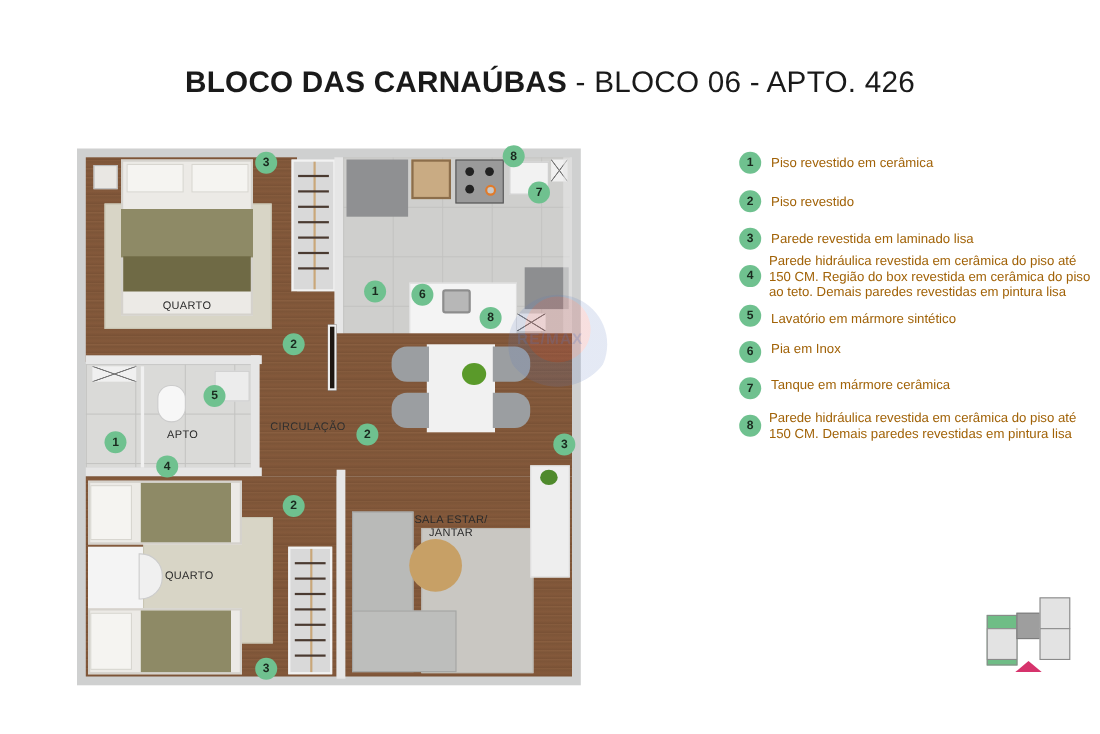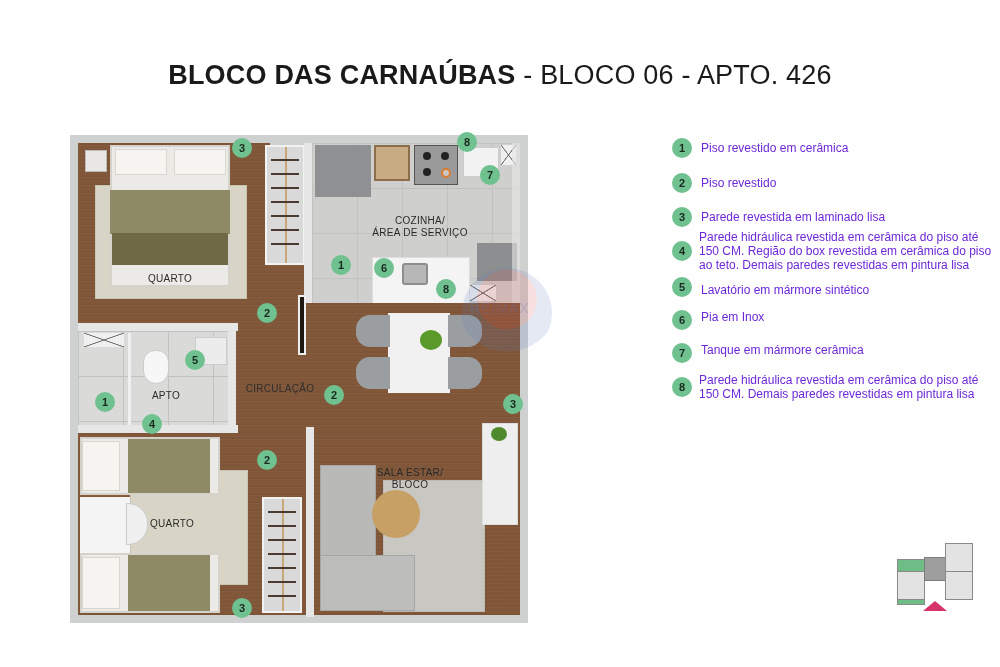--- a/index.html
+++ b/index.html
@@ -26,31 +26,31 @@
   .wall-int { position: absolute; background: #e6e6e6; }
   .label { position: absolute; font-size: 10px; color: #2a2a2a; text-align: center; letter-spacing: 0.3px; line-height: 12px; }
   .label.light { color: #2f2f2f; }
   .badge { position: absolute; width: 20px; height: 20px; border-radius: 50%; background: #6fc18f; color: #1a2a1f; font-size: 11px; font-weight: 700; display: flex; align-items: center; justify-content: center; }
   .fixture { position: absolute; }
 
   
   .legend { position: absolute; left: 672px; top: 138px; width: 325px; }
   .legend-item { position: absolute; left: 0; display: flex; align-items: center; }
   .legend-item .lb { width: 20px; height: 20px; border-radius: 50%; background: #6fc18f; color: #1a2a1f; font-size: 11px; font-weight: 700; display: flex; align-items: center; justify-content: center; flex: 0 0 20px; }
-  .legend-item .lt { margin-left: 9px; font-size: 12px; color: #6d28d9; line-height: 14px; }
+  .legend-item .lt { margin-left: 9px; font-size: 12px; color: #a16207; line-height: 14px; }
 
   
   .keyplan { position: absolute; left: 897px; top: 543px; width: 76px; height: 70px; }
   .kp-cell { position: absolute; border: 1px solid #8a8a8a; background: #e3e3e3; }
   .kp-cell.active { background: #6fbd86; font-weight: 700; font-size: 12px; color: #1b1b1b; display: flex; align-items: center; justify-content: center; }
   .kp-core { position: absolute; background: #9e9e9e; border: 1px solid #7d7d7d; }
   .kp-arrow { position: absolute; width: 0; height: 0; border-left: 12px solid transparent; border-right: 12px solid transparent; border-bottom: 10px solid #d6336c; }
 
   .watermark { position: absolute; left: 462px; top: 268px; width: 90px; height: 90px; border-radius: 50%; background: radial-gradient(circle at 50% 35%, rgba(214,80,80,0.18) 0 40%, rgba(90,120,190,0.16) 41% 70%, transparent 71%); }
-  .watermark-text { position: absolute; left: 470px; top: 300px; font-size: 14px; font-weight: 400; color: rgba(90,120,190,0.25); letter-spacing: 1px; }
+  .watermark-text { position: absolute; left: 470px; top: 300px; font-size: 14px; font-weight: 700; color: rgba(90,120,190,0.25); letter-spacing: 1px; }
 </style>
 </head>
 <body>
 
 <div class="title">
   <b>BLOCO DAS CARNAÚBAS</b><span> - BLOCO 06 - APTO. 426</span>
 </div>
 
 <div class="plan">
 
@@ -81,24 +81,20 @@
   <div class="fixture" style="left:245px;top:10px;width:56px;height:52px;background:#8f9092;"></div>
   <div class="fixture" style="left:304px;top:10px;width:36px;height:36px;background:#c9ab83;border:2px solid #8c6e4b;"></div>
   <div class="fixture" style="left:344px;top:10px;width:44px;height:40px;background:#9a9a9a;border:1px solid #555;">
     <div style="position:absolute;left:8px;top:6px;width:8px;height:8px;border-radius:50%;background:#222;"></div>
     <div style="position:absolute;left:26px;top:6px;width:8px;height:8px;border-radius:50%;background:#222;"></div>
     <div style="position:absolute;left:8px;top:22px;width:8px;height:8px;border-radius:50%;background:#222;"></div>
     <div style="position:absolute;left:26px;top:22px;width:10px;height:10px;border-radius:50%;background:#c8c8c8;border:2px solid #e07b2b;"></div>
   </div>
   <div class="fixture" style="left:393px;top:12px;width:36px;height:30px;background:#f2f2f2;border:1px solid #ccc;"></div>
   <div class="fixture" style="left:431px;top:10px;width:15px;height:20px;background:linear-gradient(to top right, transparent 47%, #777 49%, #777 51%, transparent 53%), linear-gradient(to top left, transparent 47%, #777 49%, #777 51%, transparent 53%);background-color:#f0f0f0;"></div>
-  <div class="label" style="left:290px;top:80px;width:120px;">
-    <div>COZINHA/</div>
-    <div>ÁREA DE SERVIÇO</div>
-  </div>
   <div class="fixture" style="left:407px;top:108px;width:40px;height:38px;background:#8d8e90;"></div>
   <div class="fixture" style="left:302px;top:122px;width:98px;height:52px;background:#f4f4f4;border:1px solid #ddd;"></div>
   <div class="fixture" style="left:332px;top:128px;width:26px;height:22px;background:#b7b7b7;border:2px solid #8d8d8d;border-radius:3px;"></div>
   <div class="fixture" style="left:400px;top:150px;width:26px;height:16px;background:linear-gradient(to top right, transparent 47%, #777 49%, #777 51%, transparent 53%), linear-gradient(to top left, transparent 47%, #777 49%, #777 51%, transparent 53%);background-color:#f0f0f0;"></div>
   <div class="wall-int" style="left:442px;top:8px;width:8px;height:240px;opacity:0.6;"></div>
 
   <div class="room wood" style="left:160px;top:168px;width:290px;height:130px;"></div>
   <div class="fixture" style="left:318px;top:178px;width:62px;height:80px;background:#f1f1f1;"></div>
   <div class="fixture" style="left:286px;top:180px;width:34px;height:32px;background:#9b9ea1;border-radius:14px 0 0 14px;"></div>
   <div class="fixture" style="left:286px;top:222px;width:34px;height:32px;background:#9b9ea1;border-radius:14px 0 0 14px;"></div>
@@ -141,21 +137,21 @@
   </div>
   <div class="wall-int" style="left:236px;top:292px;width:8px;height:190px;"></div>
 
   <div class="room wood" style="left:244px;top:298px;width:206px;height:182px;"></div>
   <div class="rug" style="left:313px;top:345px;width:102px;height:132px;background:#c9c7c2;border-color:#bdbab3;"></div>
   <div class="fixture" style="left:250px;top:330px;width:56px;height:146px;background:#b9bab8;border:1px solid #a5a6a4;"></div>
   <div class="fixture" style="left:250px;top:420px;width:95px;height:56px;background:#bdbebc;border:1px solid #a5a6a4;"></div>
   <div class="fixture" style="left:302px;top:355px;width:48px;height:48px;border-radius:50%;background:#c7a066;"></div>
   <div class="label" style="left:290px;top:332px;width:100px;">
     <div>SALA ESTAR/</div>
-    <div>BLOCO</div>
+    <div>JANTAR</div>
   </div>
   <div class="fixture" style="left:412px;top:288px;width:36px;height:102px;background:#eeeeee;border:1px solid #ddd;"></div>
   <div class="fixture" style="left:421px;top:292px;width:16px;height:14px;border-radius:50%;background:#4f8a2c;"></div>
 
   <div class="badge" style="left:162px;top:3px;">3</div>
   <div class="badge" style="left:387px;top:-3px;">8</div>
   <div class="badge" style="left:410px;top:30px;">7</div>
   <div class="badge" style="left:261px;top:120px;">1</div>
   <div class="badge" style="left:304px;top:123px;">6</div>
   <div class="badge" style="left:366px;top:144px;">8</div>

